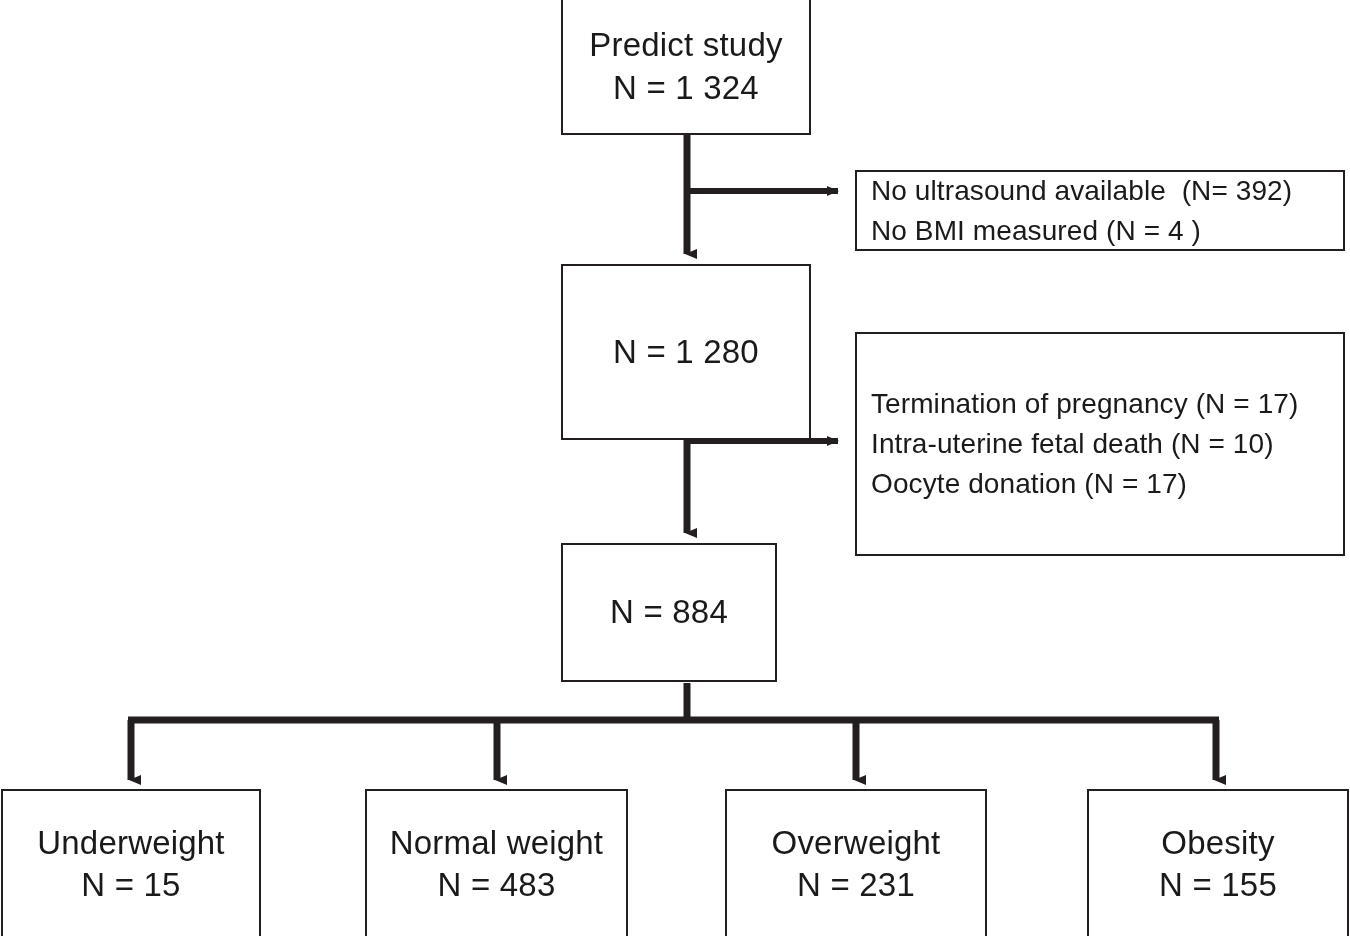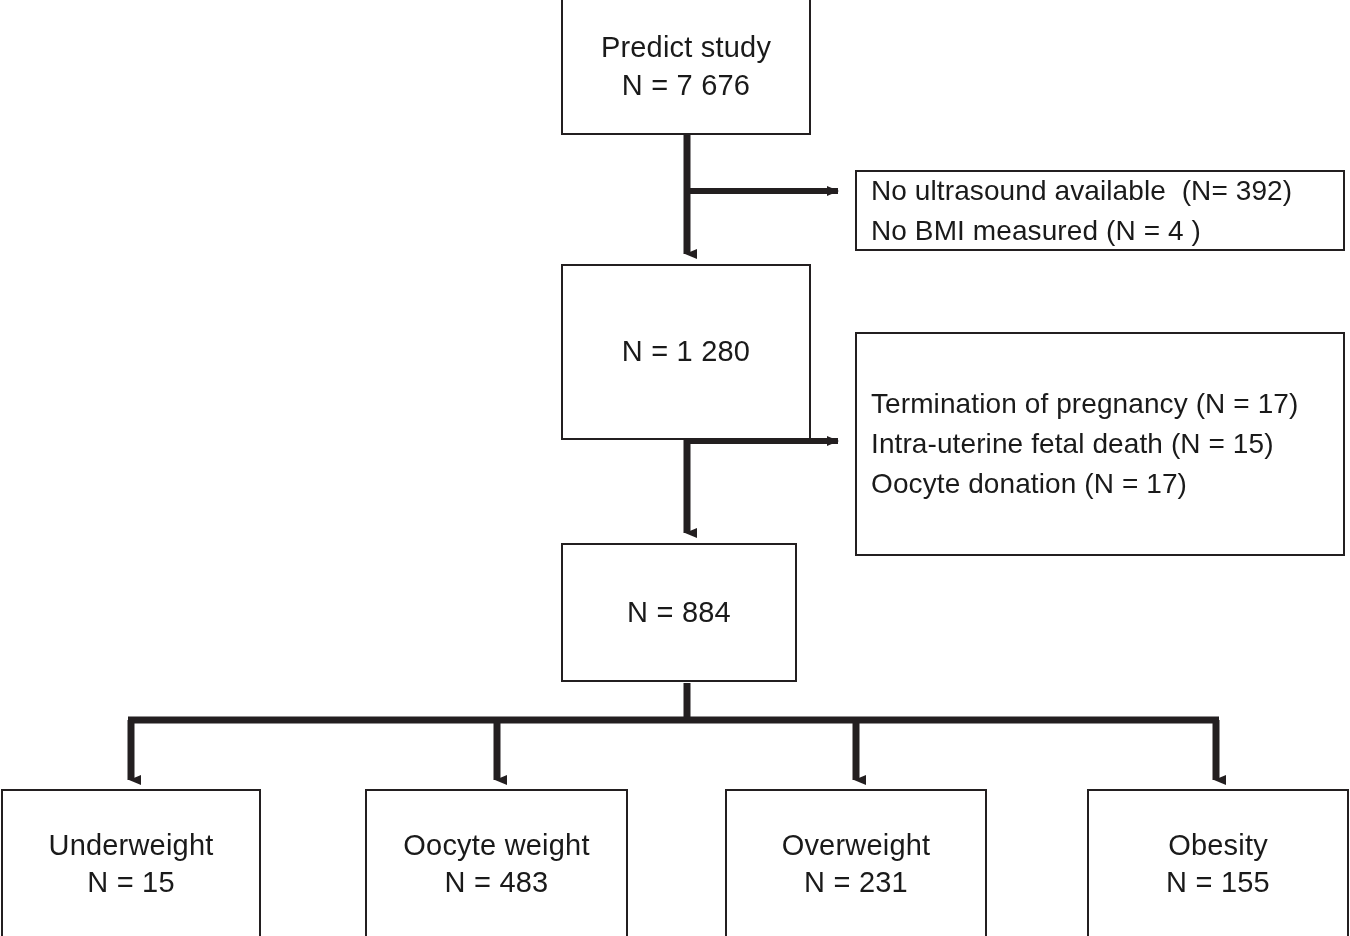--- a/index.html
+++ b/index.html
@@ -35,21 +35,21 @@
     display: flex;
     flex-direction: column;
     align-items: center;
     justify-content: center;
     text-align: center;
   }
   .node .line {
     display: block;
     white-space: pre;
     line-height: 1.28;
-    font-size: 29px;
+    font-size: 33px;
     letter-spacing: 0.2px;
   }
   .exclusion {
     position: absolute;
     box-sizing: border-box;
     background: #ffffff;
     border: 2px solid #231f20;
     display: flex;
     flex-direction: column;
     justify-content: center;
@@ -61,21 +61,21 @@
   .exclusion .line {
     display: block;
     white-space: pre;
     line-height: 1.42;
     font-size: 28px;
     letter-spacing: 0.1px;
   }
   
   #node-predict   { left: 561px;  top: -2px;  width: 250px;  height: 137px; }
   #node-n1280     { left: 561px;  top: 264px; width: 250px;  height: 176px; }
-  #node-n884      { left: 561px;  top: 543px; width: 236px;  height: 139px; }
+  #node-n884      { left: 561px;  top: 543px; width: 216px;  height: 139px; }
 
   #excl-1 { left: 855px; top: 152px; width: 490px; height: 81px; }
   #excl-2 { left: 855px; top: 314px; width: 490px; height: 224px; }
 
   #node-underweight { left: 1px;    top: 789px; width: 260px; height: 150px; }
   #node-normal      { left: 365px;  top: 789px; width: 263px; height: 150px; }
   #node-overweight  { left: 725px;  top: 789px; width: 262px; height: 150px; }
   #node-obesity     { left: 1087px; top: 789px; width: 262px; height: 150px; }
 </style>
 </head>
@@ -123,49 +123,49 @@
     <g>
       <line x1="856" y1="720" x2="856" y2="780" stroke="#231f20" stroke-width="7" marker-end="url(#arrowDown)"></line>
     </g>
     <g>
       <line x1="1216" y1="720" x2="1216" y2="780" stroke="#231f20" stroke-width="7" marker-end="url(#arrowDown)"></line>
     </g>
   </svg>
 
   <div class="node" id="node-predict">
     <span class="line">Predict study</span>
-    <span class="line">N = 7 676</span>
+    <span class="line">N = 1 324</span>
   </div>
 
   <div class="node" id="node-n1280">
     <span class="line">N = 1 280</span>
   </div>
 
   <div class="node" id="node-n884">
     <span class="line">N = 884</span>
   </div>
 
   <div class="exclusion" id="excl-1">
     <span class="line">No ultrasound available  (N= 392)</span>
     <span class="line">No BMI measured (N = 4 )</span>
   </div>
 
   <div class="exclusion" id="excl-2">
     <span class="line">Termination of pregnancy (N = 17)</span>
-    <span class="line">Intra-uterine fetal death (N = 15)</span>
+    <span class="line">Intra-uterine fetal death (N = 10)</span>
     <span class="line">Oocyte donation (N = 17)</span>
   </div>
 
   <div class="node" id="node-underweight">
     <span class="line">Underweight</span>
     <span class="line">N = 15</span>
   </div>
 
   <div class="node" id="node-normal">
-    <span class="line">Oocyte weight</span>
+    <span class="line">Normal weight</span>
     <span class="line">N = 483</span>
   </div>
 
   <div class="node" id="node-overweight">
     <span class="line">Overweight</span>
     <span class="line">N = 231</span>
   </div>
 
   <div class="node" id="node-obesity">
     <span class="line">Obesity</span>

